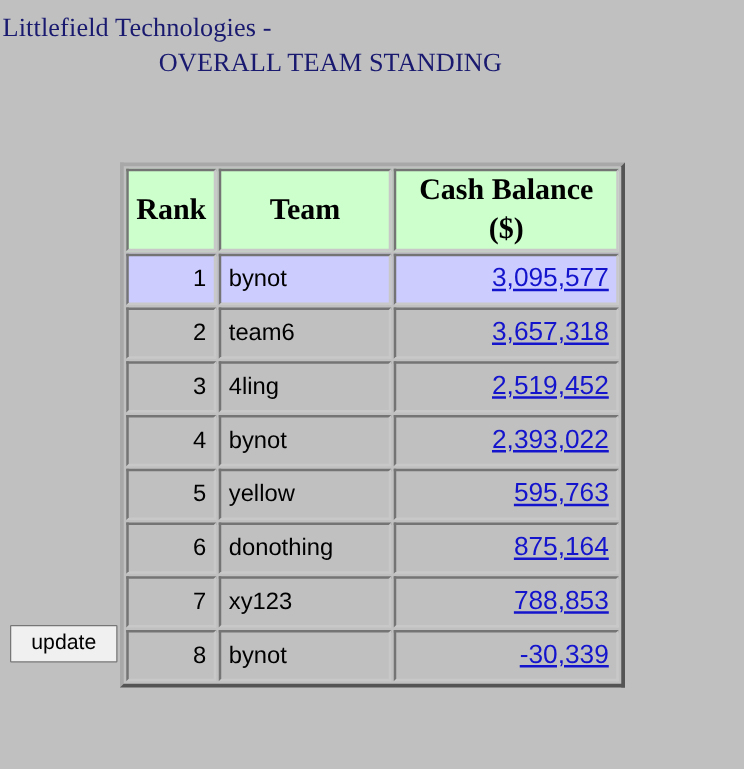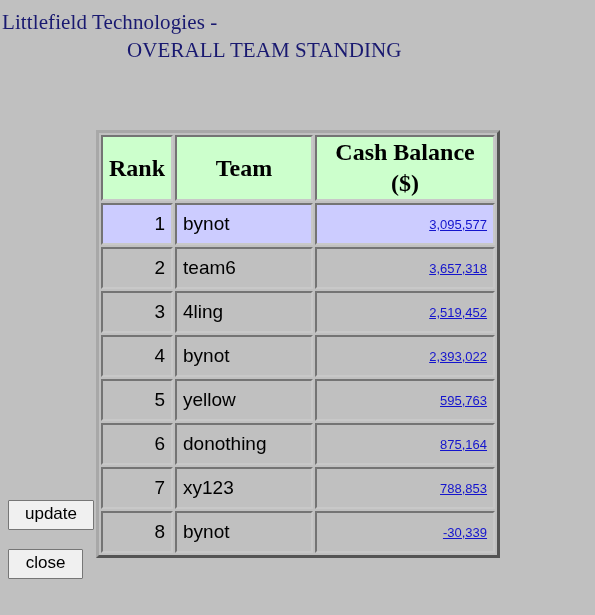--- a/index.html
+++ b/index.html
@@ -77,21 +77,21 @@
   td.cell-rank { text-align: right; }
   td.cell-team { text-align: left; }
   td.cell-cash { text-align: right; }
 
   tr.row-highlight td { background: #ccccff; }
 
   a.cash-link {
     color: #1414cd;
     text-decoration: underline;
     font-family: "Liberation Sans", sans-serif;
-    font-size: 13px;
+    font-size: 21px;
   }
 
   
   .btn-area {
     position: absolute;
     left: 8px;
     top: 500px;
   }
   button.form-btn {
     display: block;
@@ -171,14 +171,13 @@
         <td class="cell-rank">8</td>
         <td class="cell-team">bynot</td>
         <td class="cell-cash"><a class="cash-link" href="#">-30,339</a></td>
       </tr>
     </tbody>
   </table>
 </div>
 
 <div class="btn-area">
   <button class="form-btn btn-update">update</button>
-  <button class="form-btn btn-close">close</button>
 </div>
 
 </body></html>

